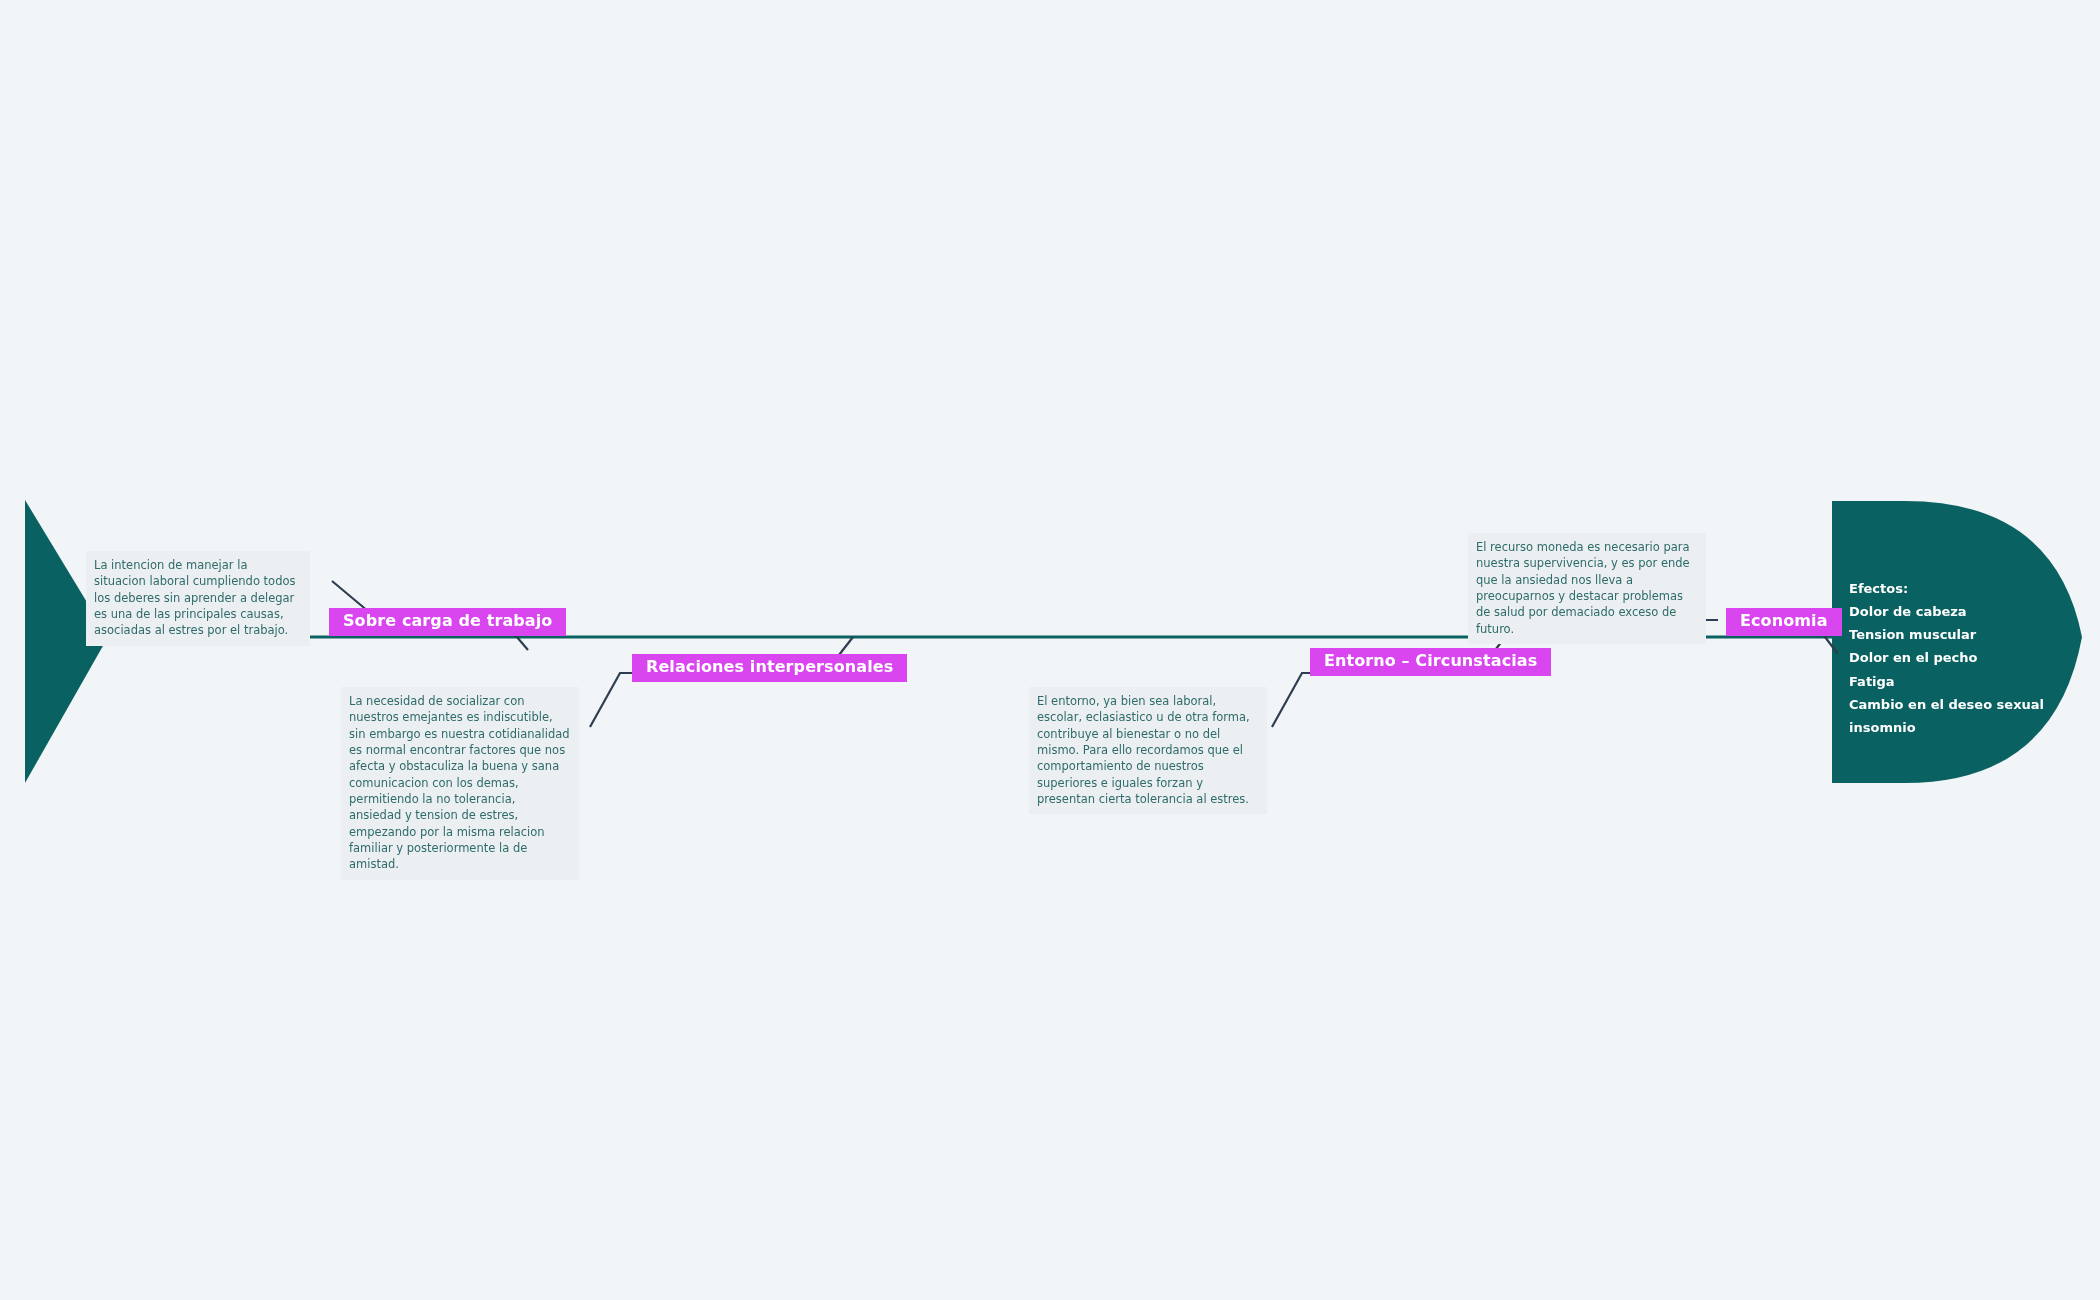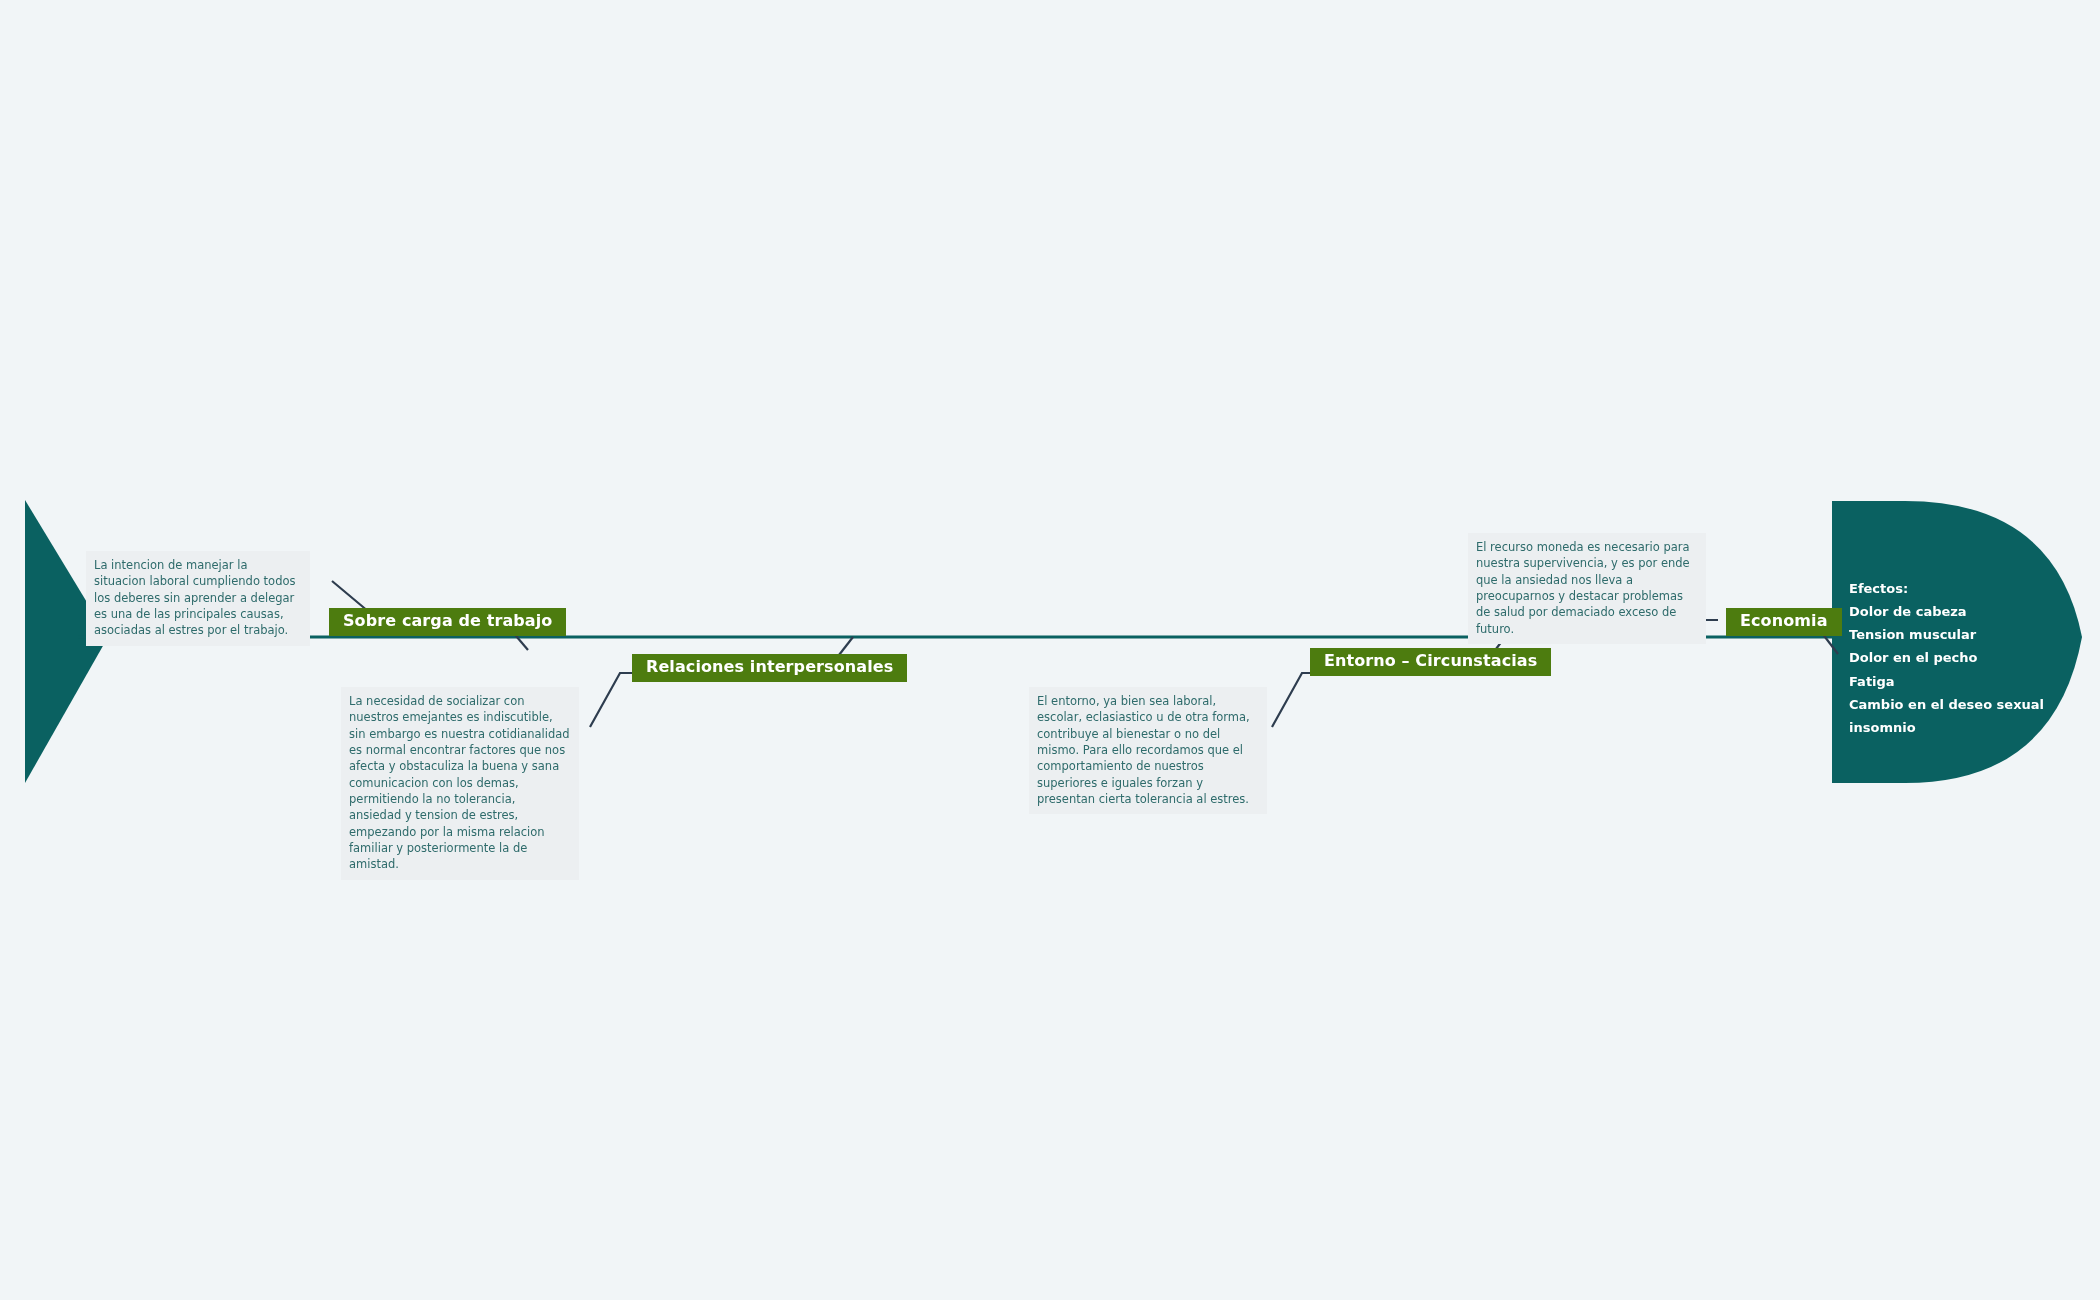--- a/index.html
+++ b/index.html
@@ -22,21 +22,21 @@
   }
   .svg-layer {
     position: absolute;
     left: 0; top: 0;
     width: 2100px;
     height: 1300px;
   }
   
   .chip {
     position: absolute;
-    background: #4d7c0f;
+    background: #d946ef;
     color: #ffffff;
     font-weight: bold;
     font-family: "DejaVu Sans", sans-serif;
     font-size: 16px;
     letter-spacing: 0.1px;
     padding: 5px 14px 6px 14px;
     white-space: nowrap;
     line-height: 1.05;
     box-sizing: border-box;
   }

